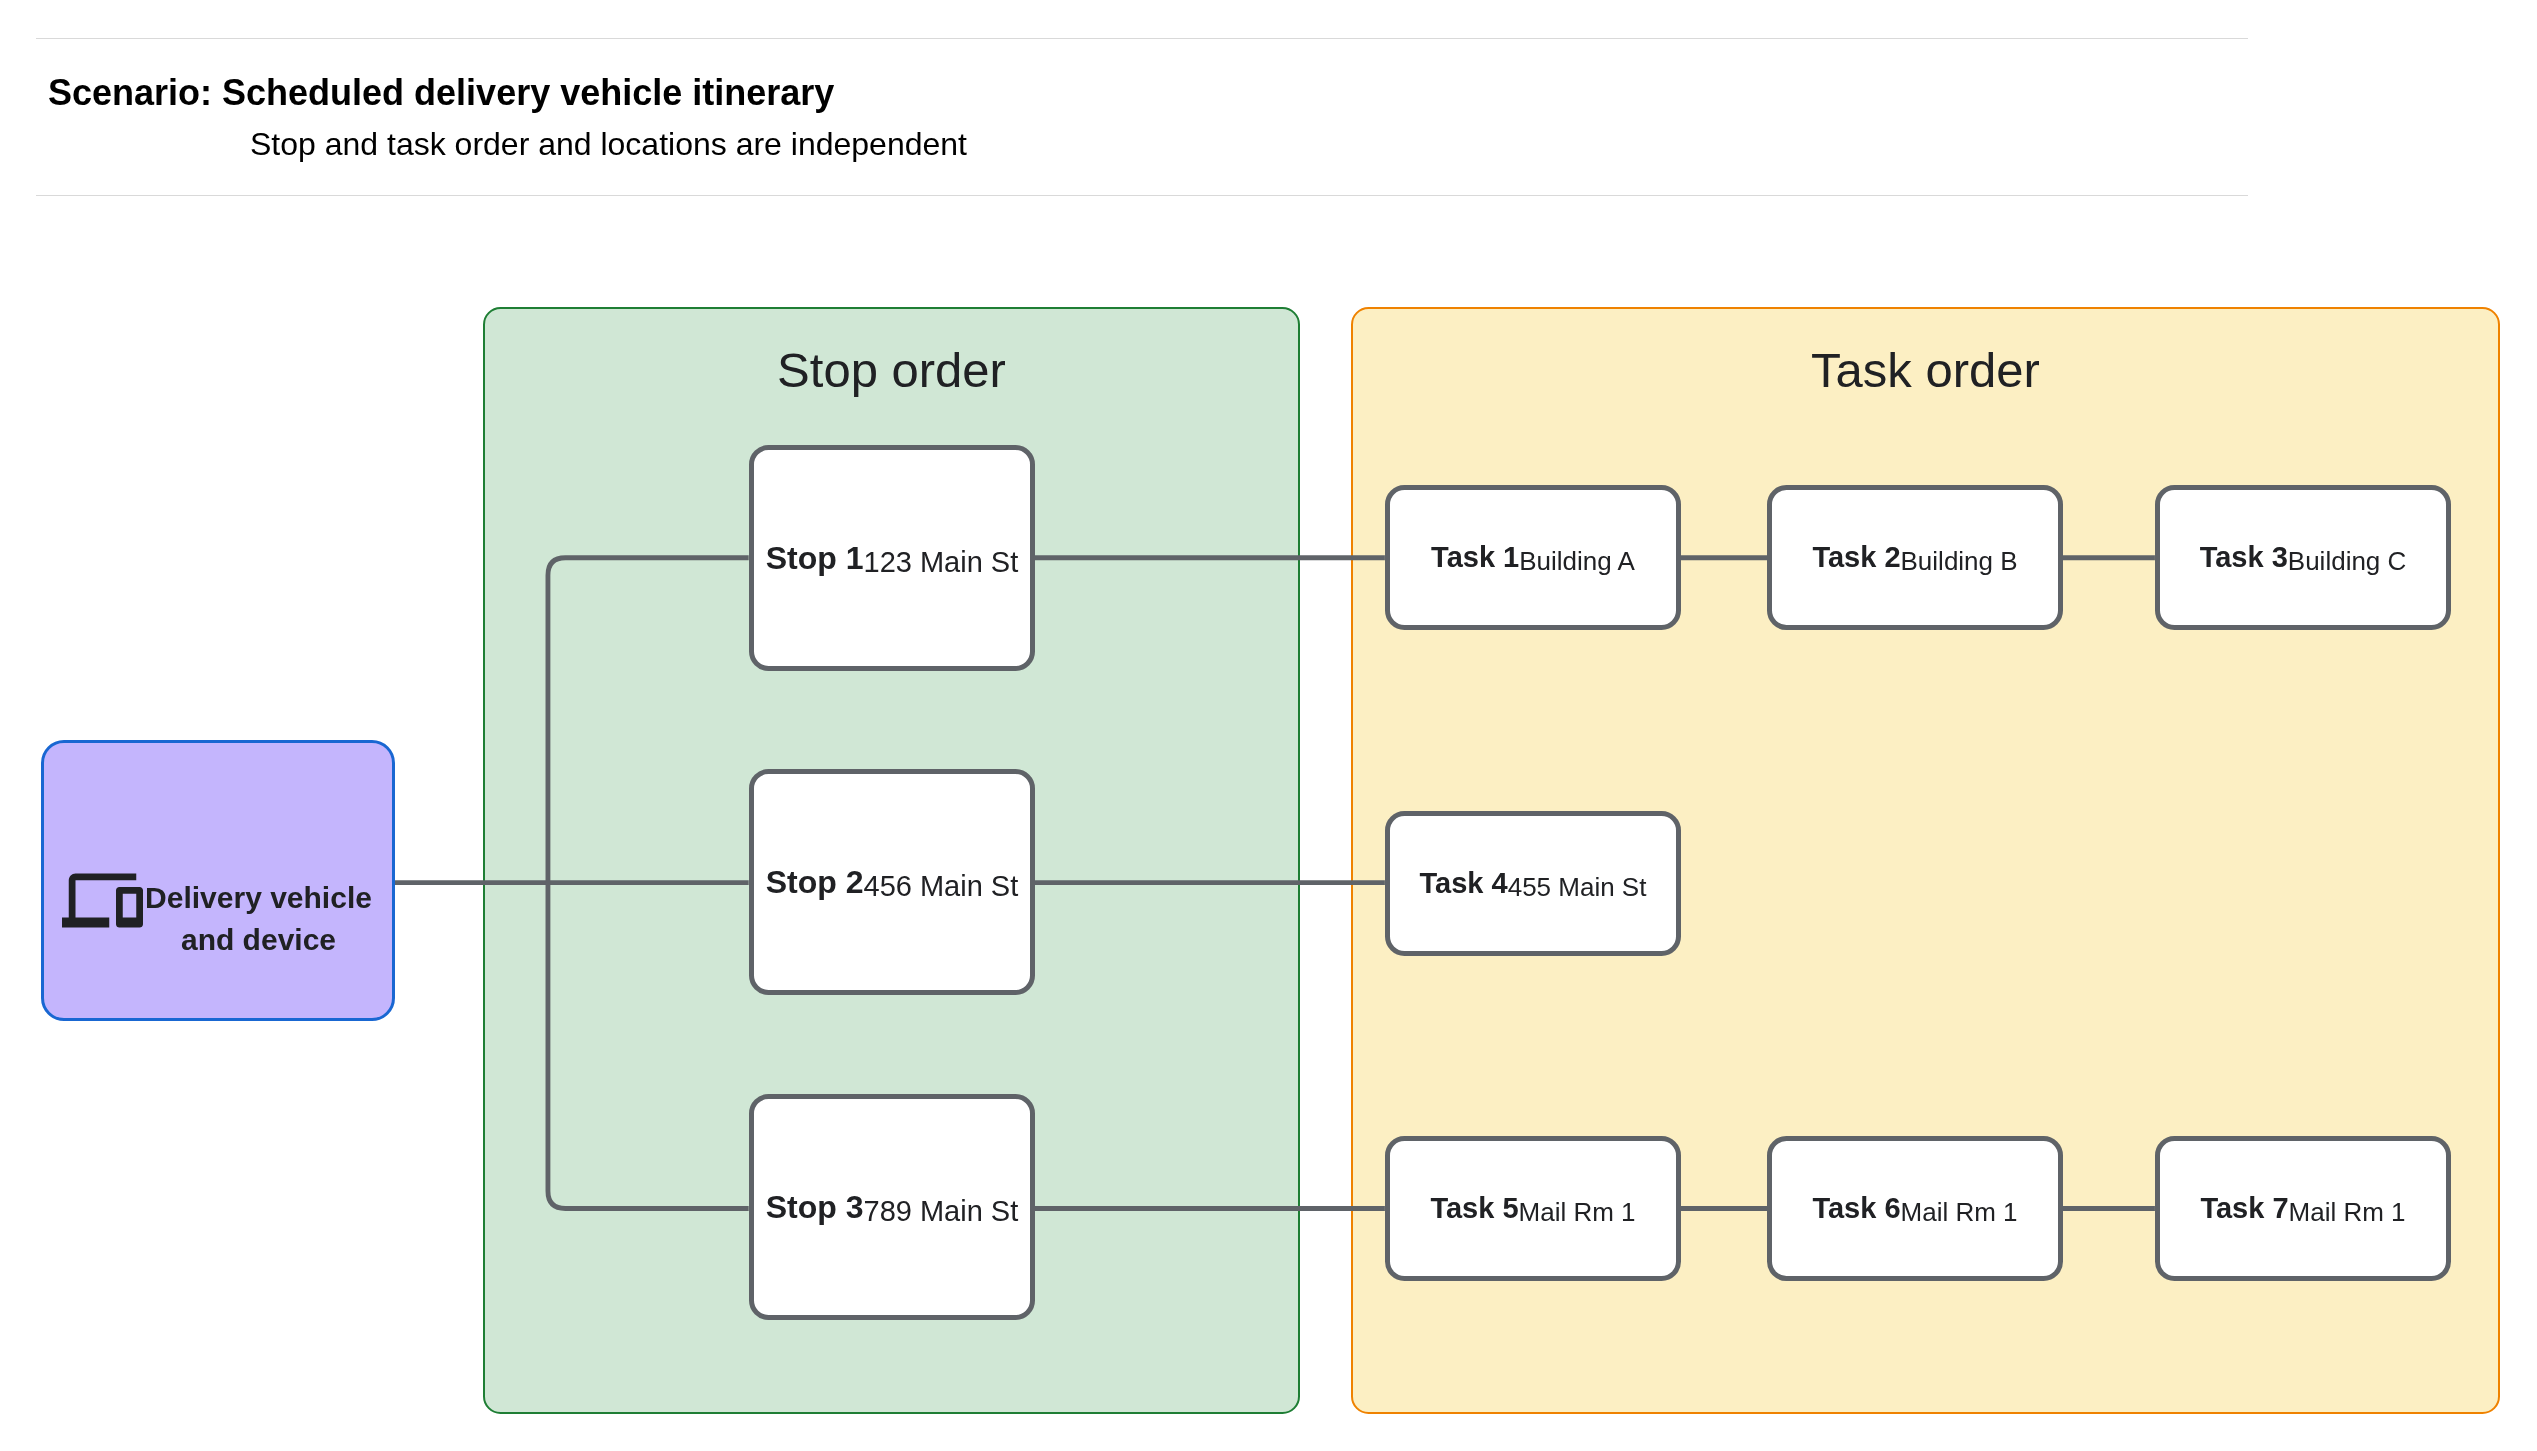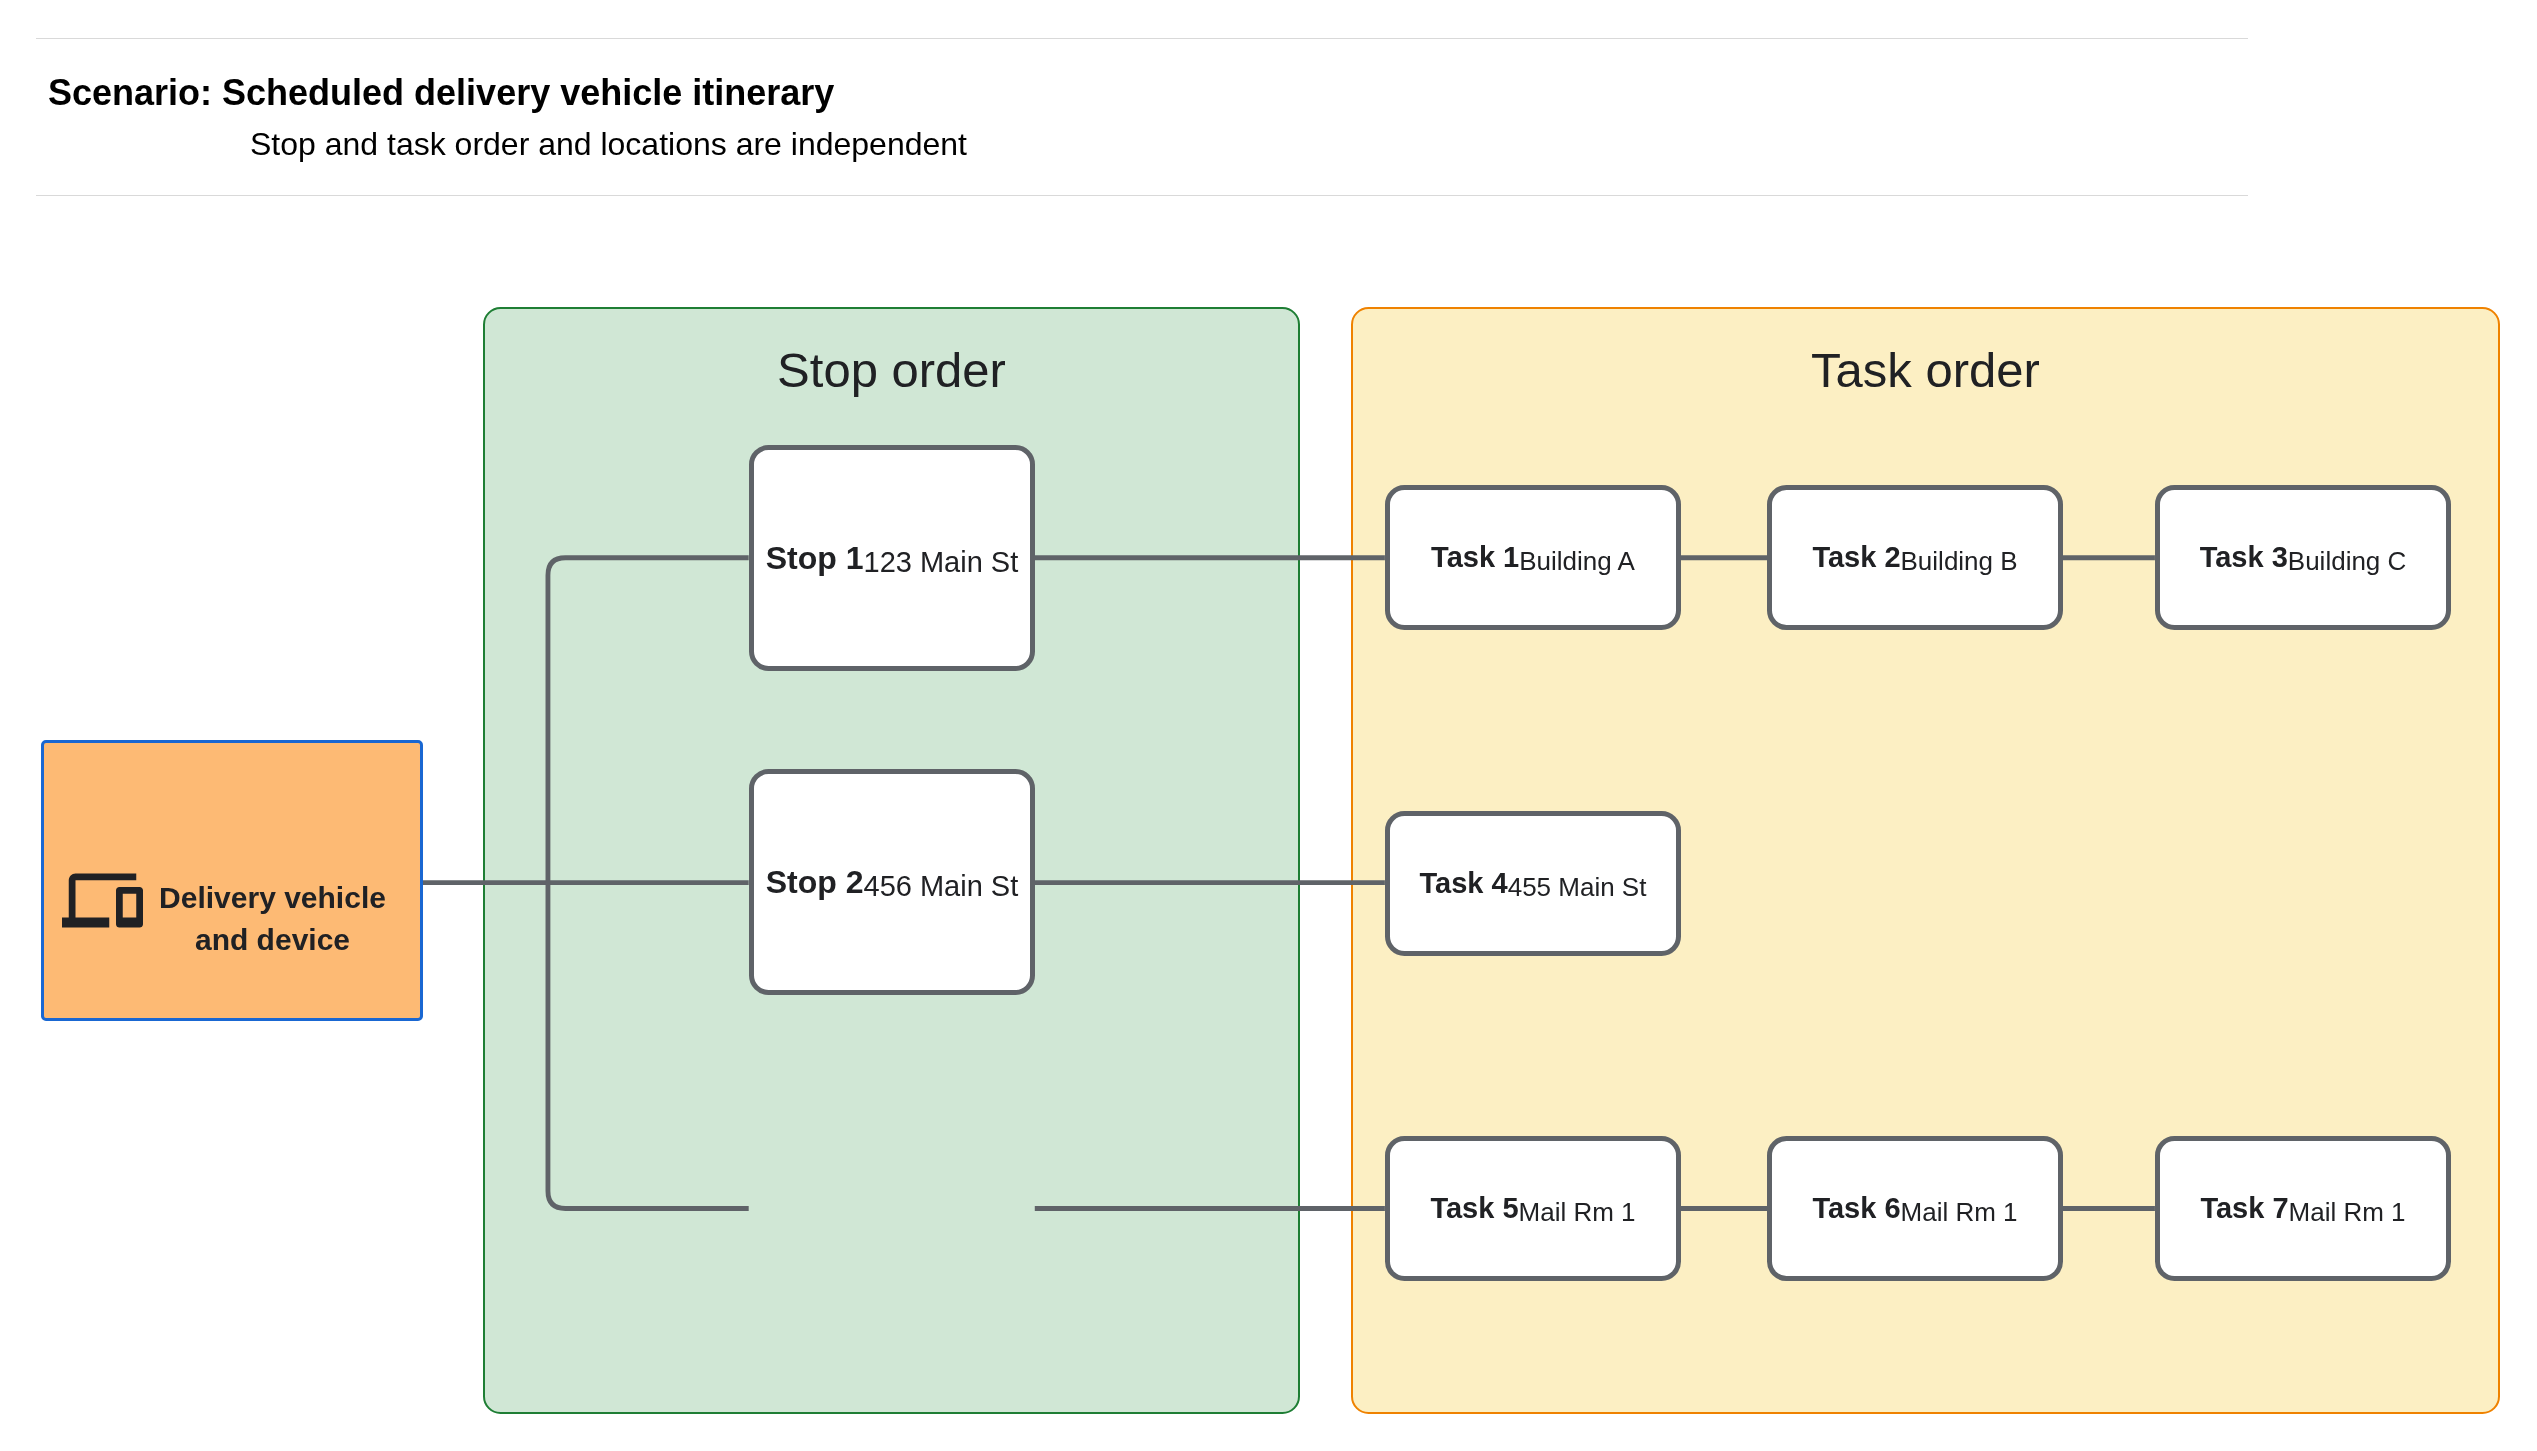--- a/index.html
+++ b/index.html
@@ -43,22 +43,22 @@
   .taskbox .node-sub{font-size:26px;margin-top:8px;}
   .task-1{left:1385px;top:485px;}
   .task-2{left:1767px;top:485px;}
   .task-3{left:2155px;top:485px;}
   .task-4{left:1385px;top:811px;}
   .task-5{left:1385px;top:1136px;}
   .task-6{left:1767px;top:1136px;}
   .task-7{left:2155px;top:1136px;}
 
   .vehicle{
-    left:41px;top:740px;width:382px;height:281px;
-    background:#fdba74;border:3.9px solid #1967d2;border-radius:5px;
+    left:41px;top:740px;width:354px;height:281px;
+    background:#c4b5fd;border:3.9px solid #1967d2;border-radius:23px;
     justify-content:flex-start;padding:39px 17.5px 0 17.5px;
   }
   .devices-icon{width:81px;height:81px;fill:#202124;flex:0 0 auto;}
   .vehicle .node-label{margin-top:37px;font-weight:bold;font-size:30px;line-height:1.4;color:#202124;}
 </style>
 </head>
 <body>
 
 <div class="canvas">
 
@@ -94,20 +94,24 @@
   </div>
 
   <div class="node stopbox stop-1">
     <div class="node-title">Stop 1</div>
     <div class="node-sub">123 Main St</div>
   </div>
   <div class="node stopbox stop-2">
     <div class="node-title">Stop 2</div>
     <div class="node-sub">456 Main St</div>
   </div>
+  <div class="node stopbox stop-3">
+    <div class="node-title">Stop 3</div>
+    <div class="node-sub">789 Main St</div>
+  </div>
 
   <div class="node taskbox task-1">
     <div class="node-title">Task 1</div>
     <div class="node-sub">Building A</div>
   </div>
   <div class="node taskbox task-2">
     <div class="node-title">Task 2</div>
     <div class="node-sub">Building B</div>
   </div>
   <div class="node taskbox task-3">

